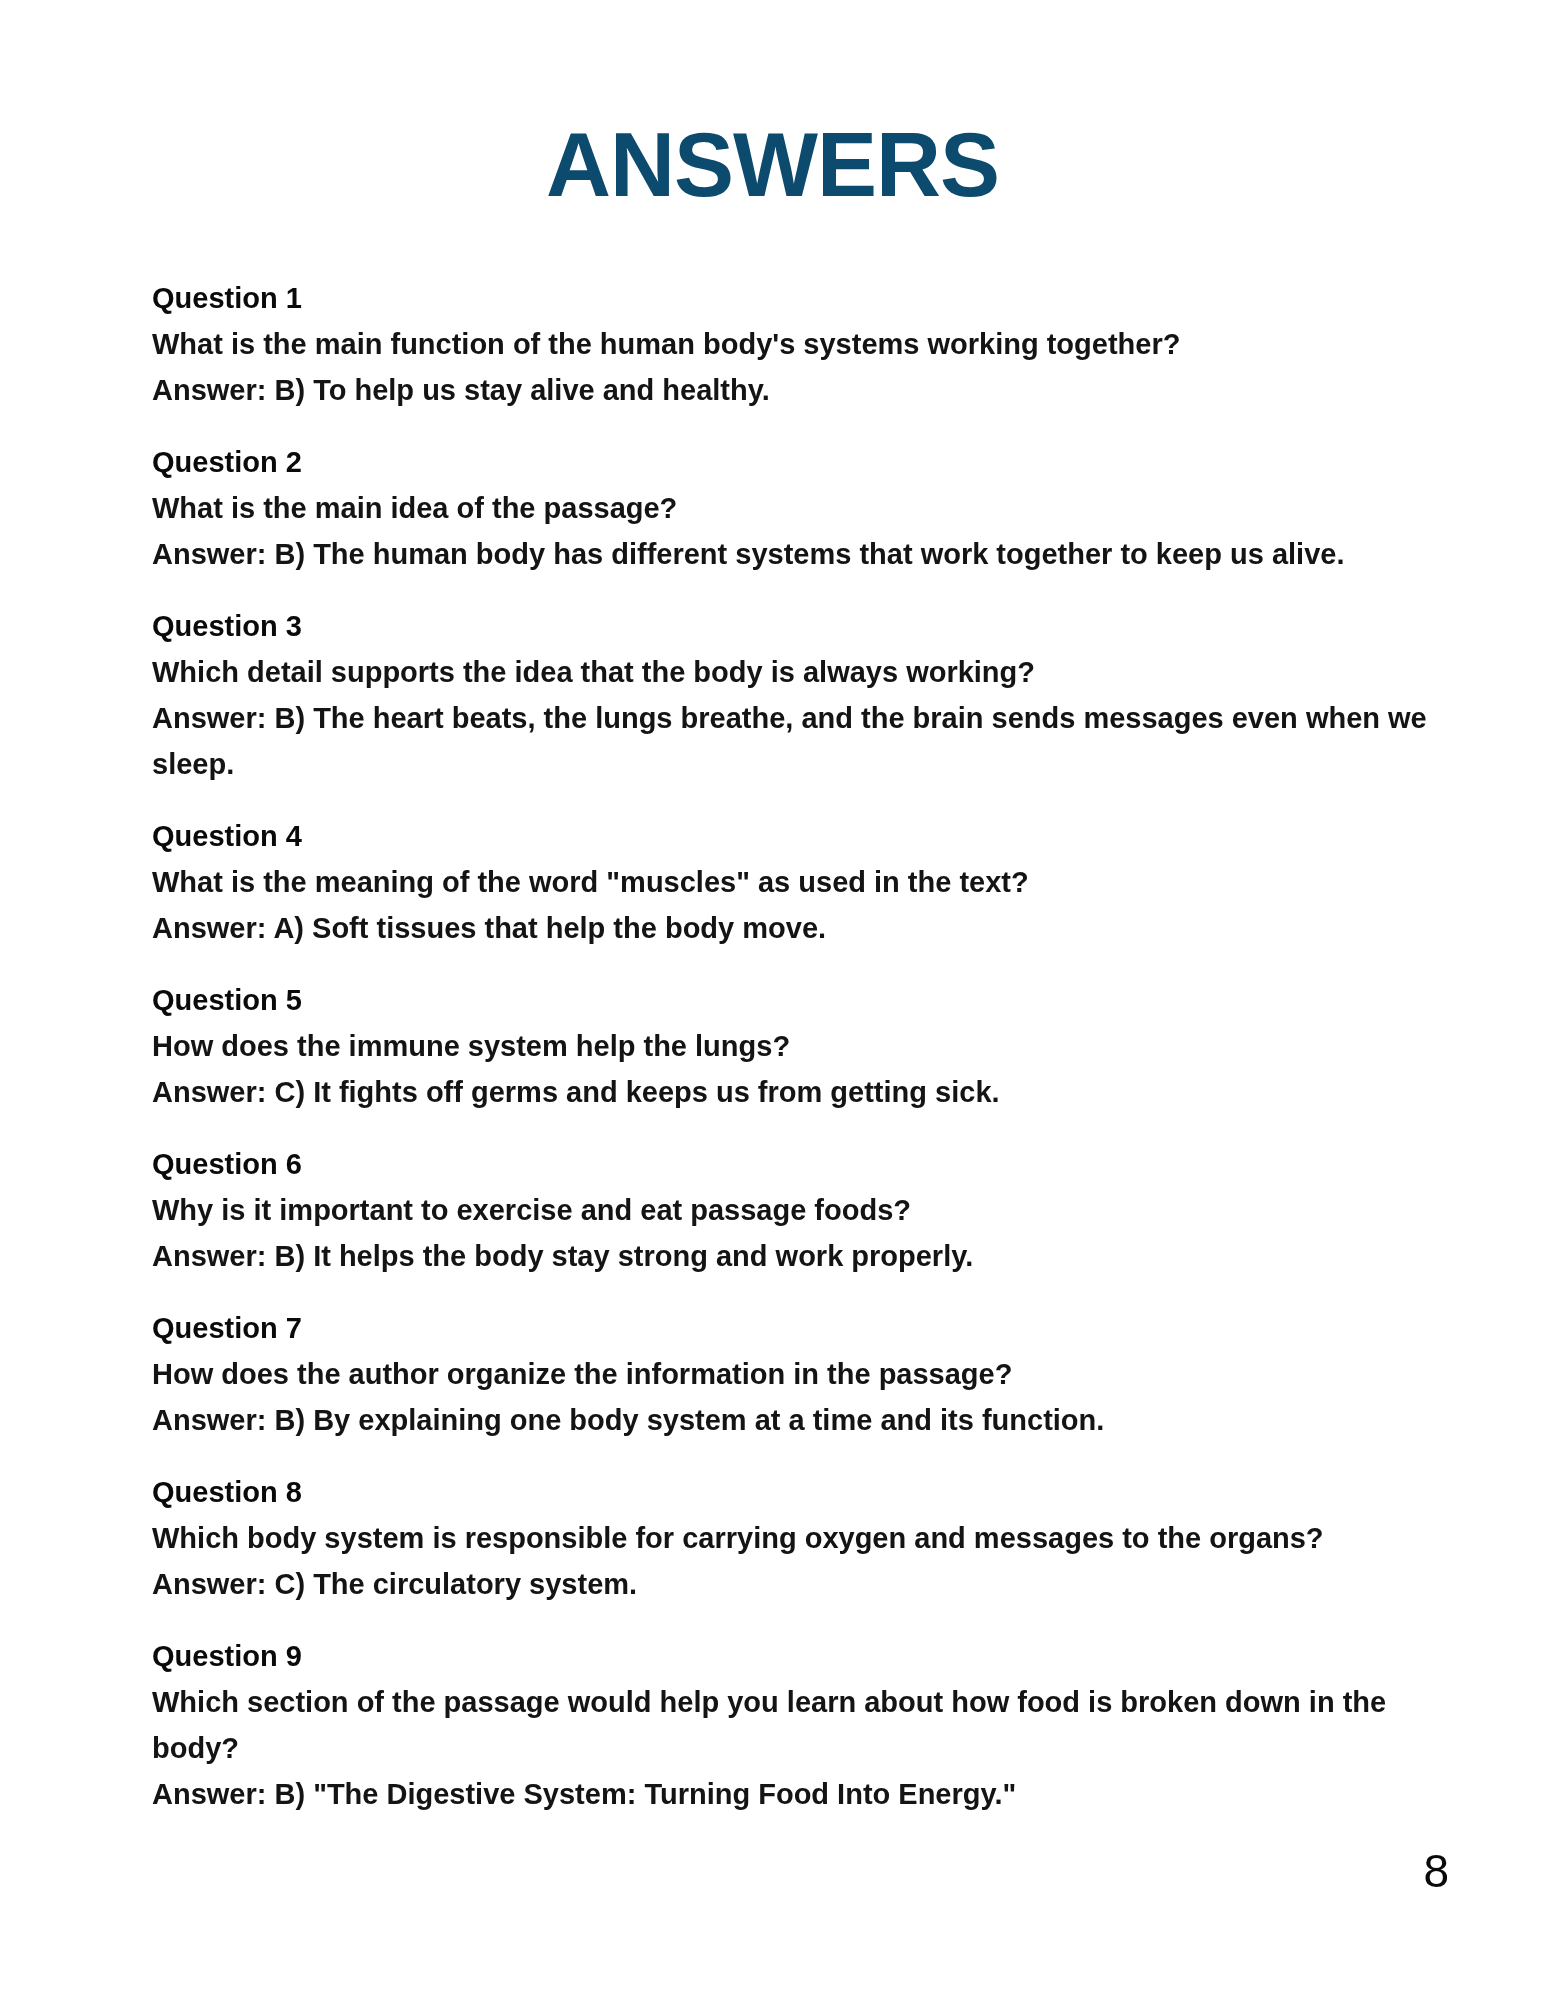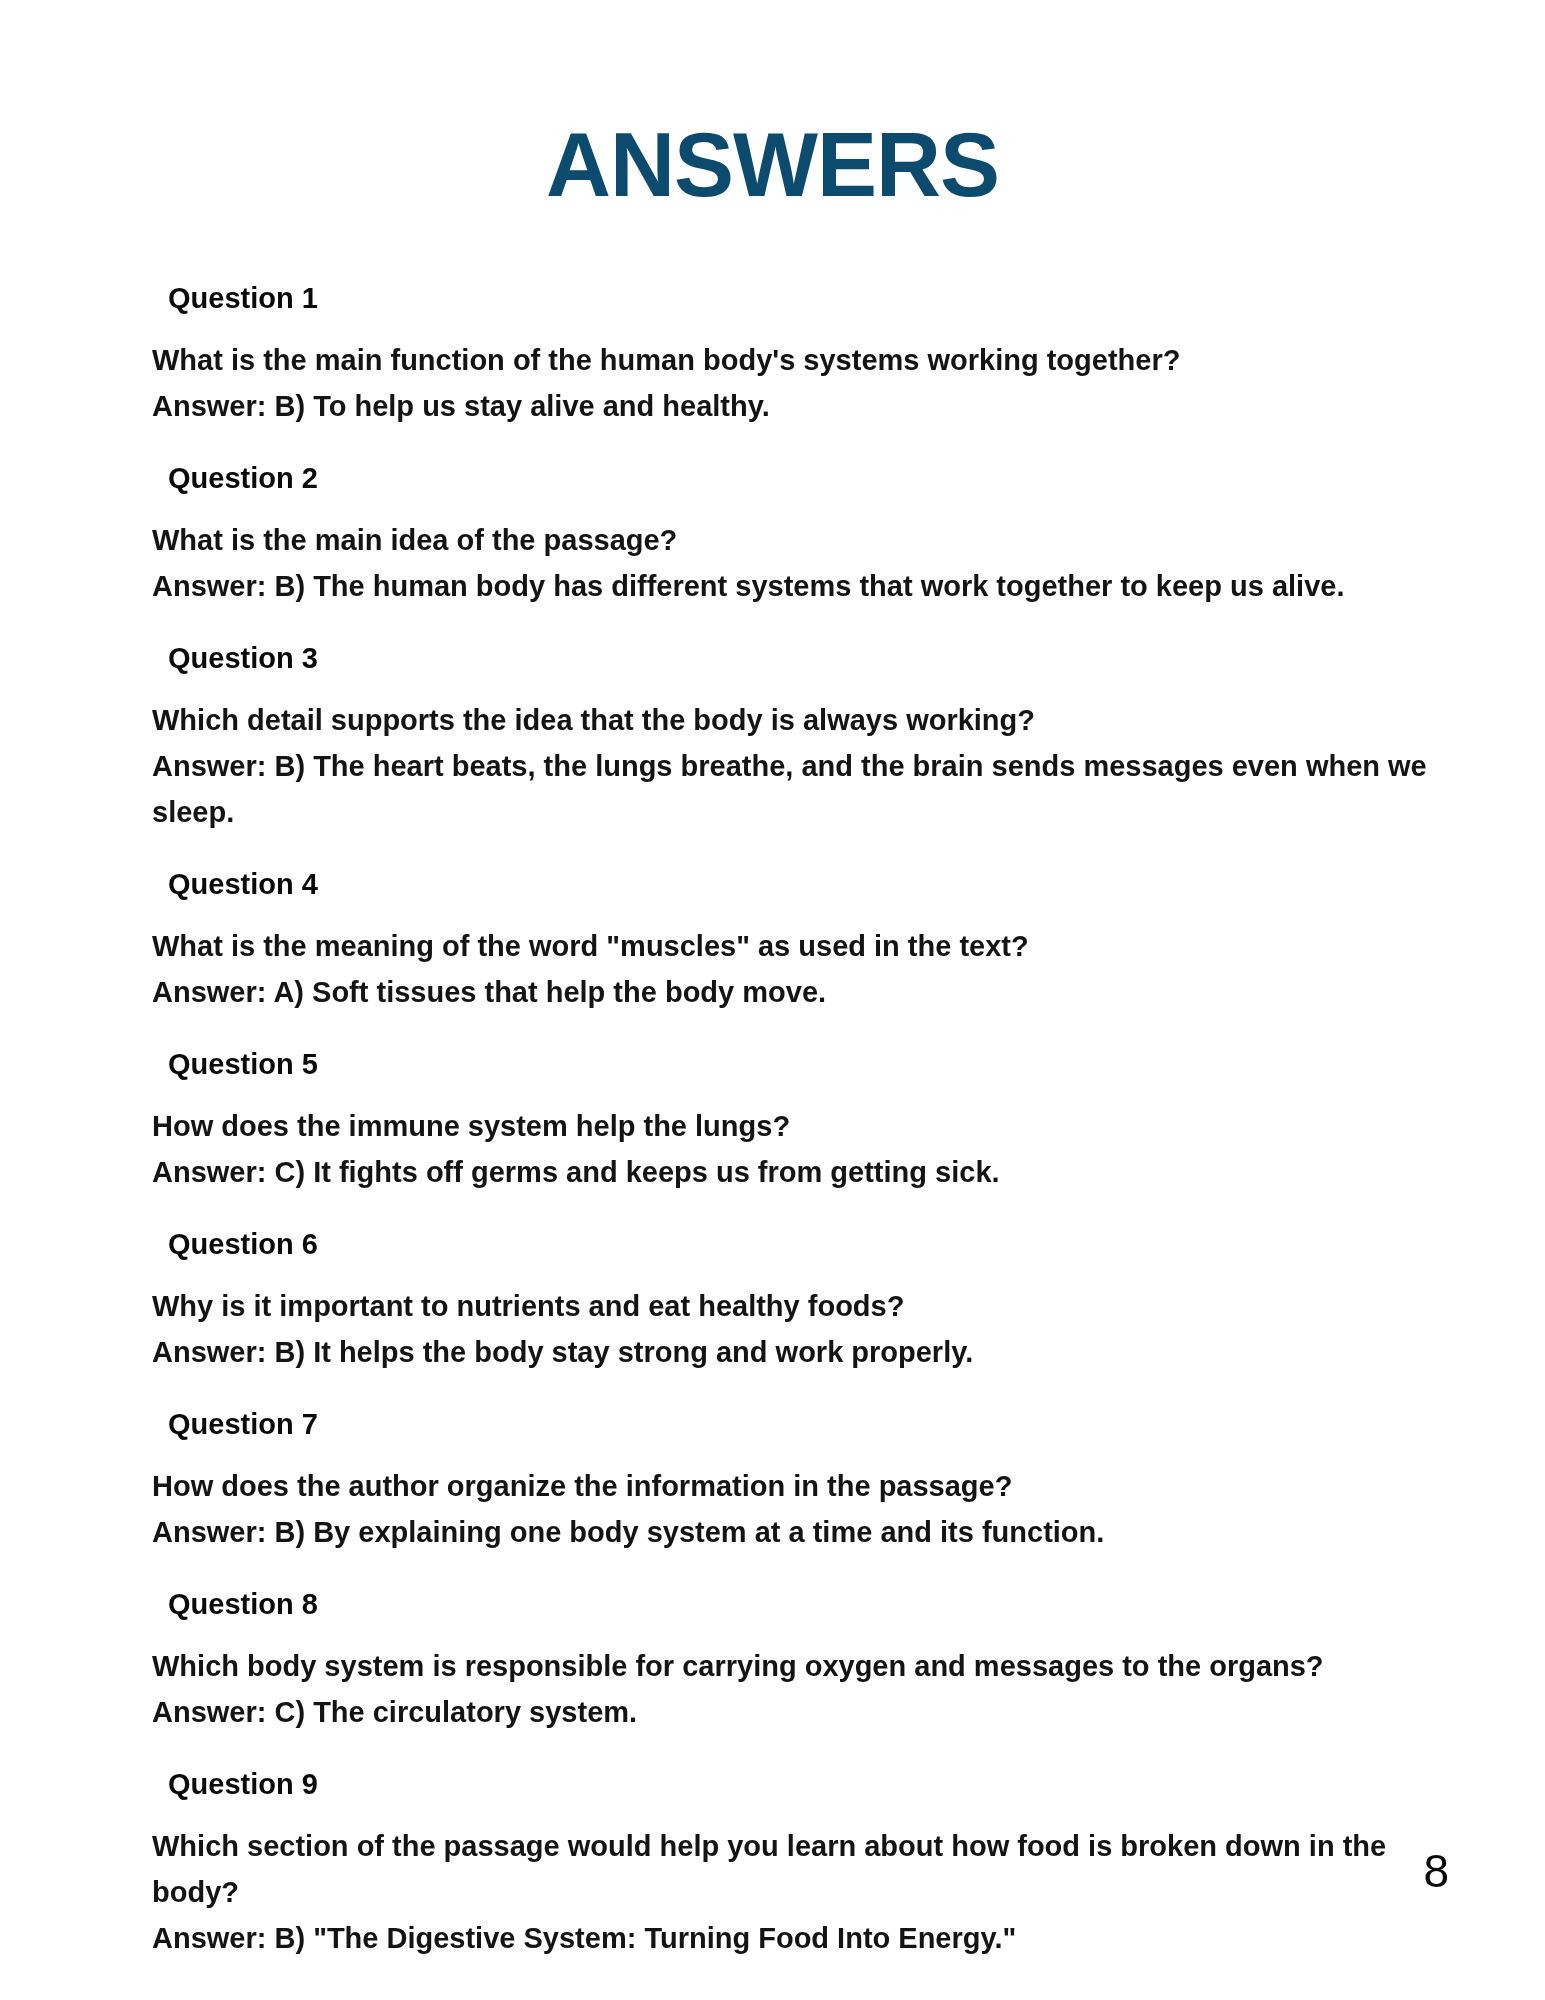--- a/index.html
+++ b/index.html
@@ -30,21 +30,21 @@
   .question-block {
     margin: 0;
   }
   .content .question-block:first-child {
     margin-top: 50px;
   }
   .question-block + .question-block {
     margin-top: 26px;
   }
   .question-heading {
-    margin: 16px;
+    margin: 0;
     font-size: 29px;
     line-height: 46px;
     font-weight: bold;
     color: #0a0a0a;
   }
   .question-text, .answer-text {
     margin: 0;
     font-size: 29px;
     line-height: 46px;
     font-weight: bold;
@@ -91,21 +91,21 @@
   </section>
 
   <section class="question-block">
     <h2 class="question-heading">Question 5</h2>
     <p class="question-text">How does the immune system help the lungs?</p>
     <p class="answer-text">Answer: C) It fights off germs and keeps us from getting sick.</p>
   </section>
 
   <section class="question-block">
     <h2 class="question-heading">Question 6</h2>
-    <p class="question-text">Why is it important to nutrients and eat healthy foods?</p>
+    <p class="question-text">Why is it important to exercise and eat passage foods?</p>
     <p class="answer-text">Answer: B) It helps the body stay strong and work properly.</p>
   </section>
 
   <section class="question-block">
     <h2 class="question-heading">Question 7</h2>
     <p class="question-text">How does the author organize the information in the passage?</p>
     <p class="answer-text">Answer: B) By explaining one body system at a time and its function.</p>
   </section>
 
   <section class="question-block">

